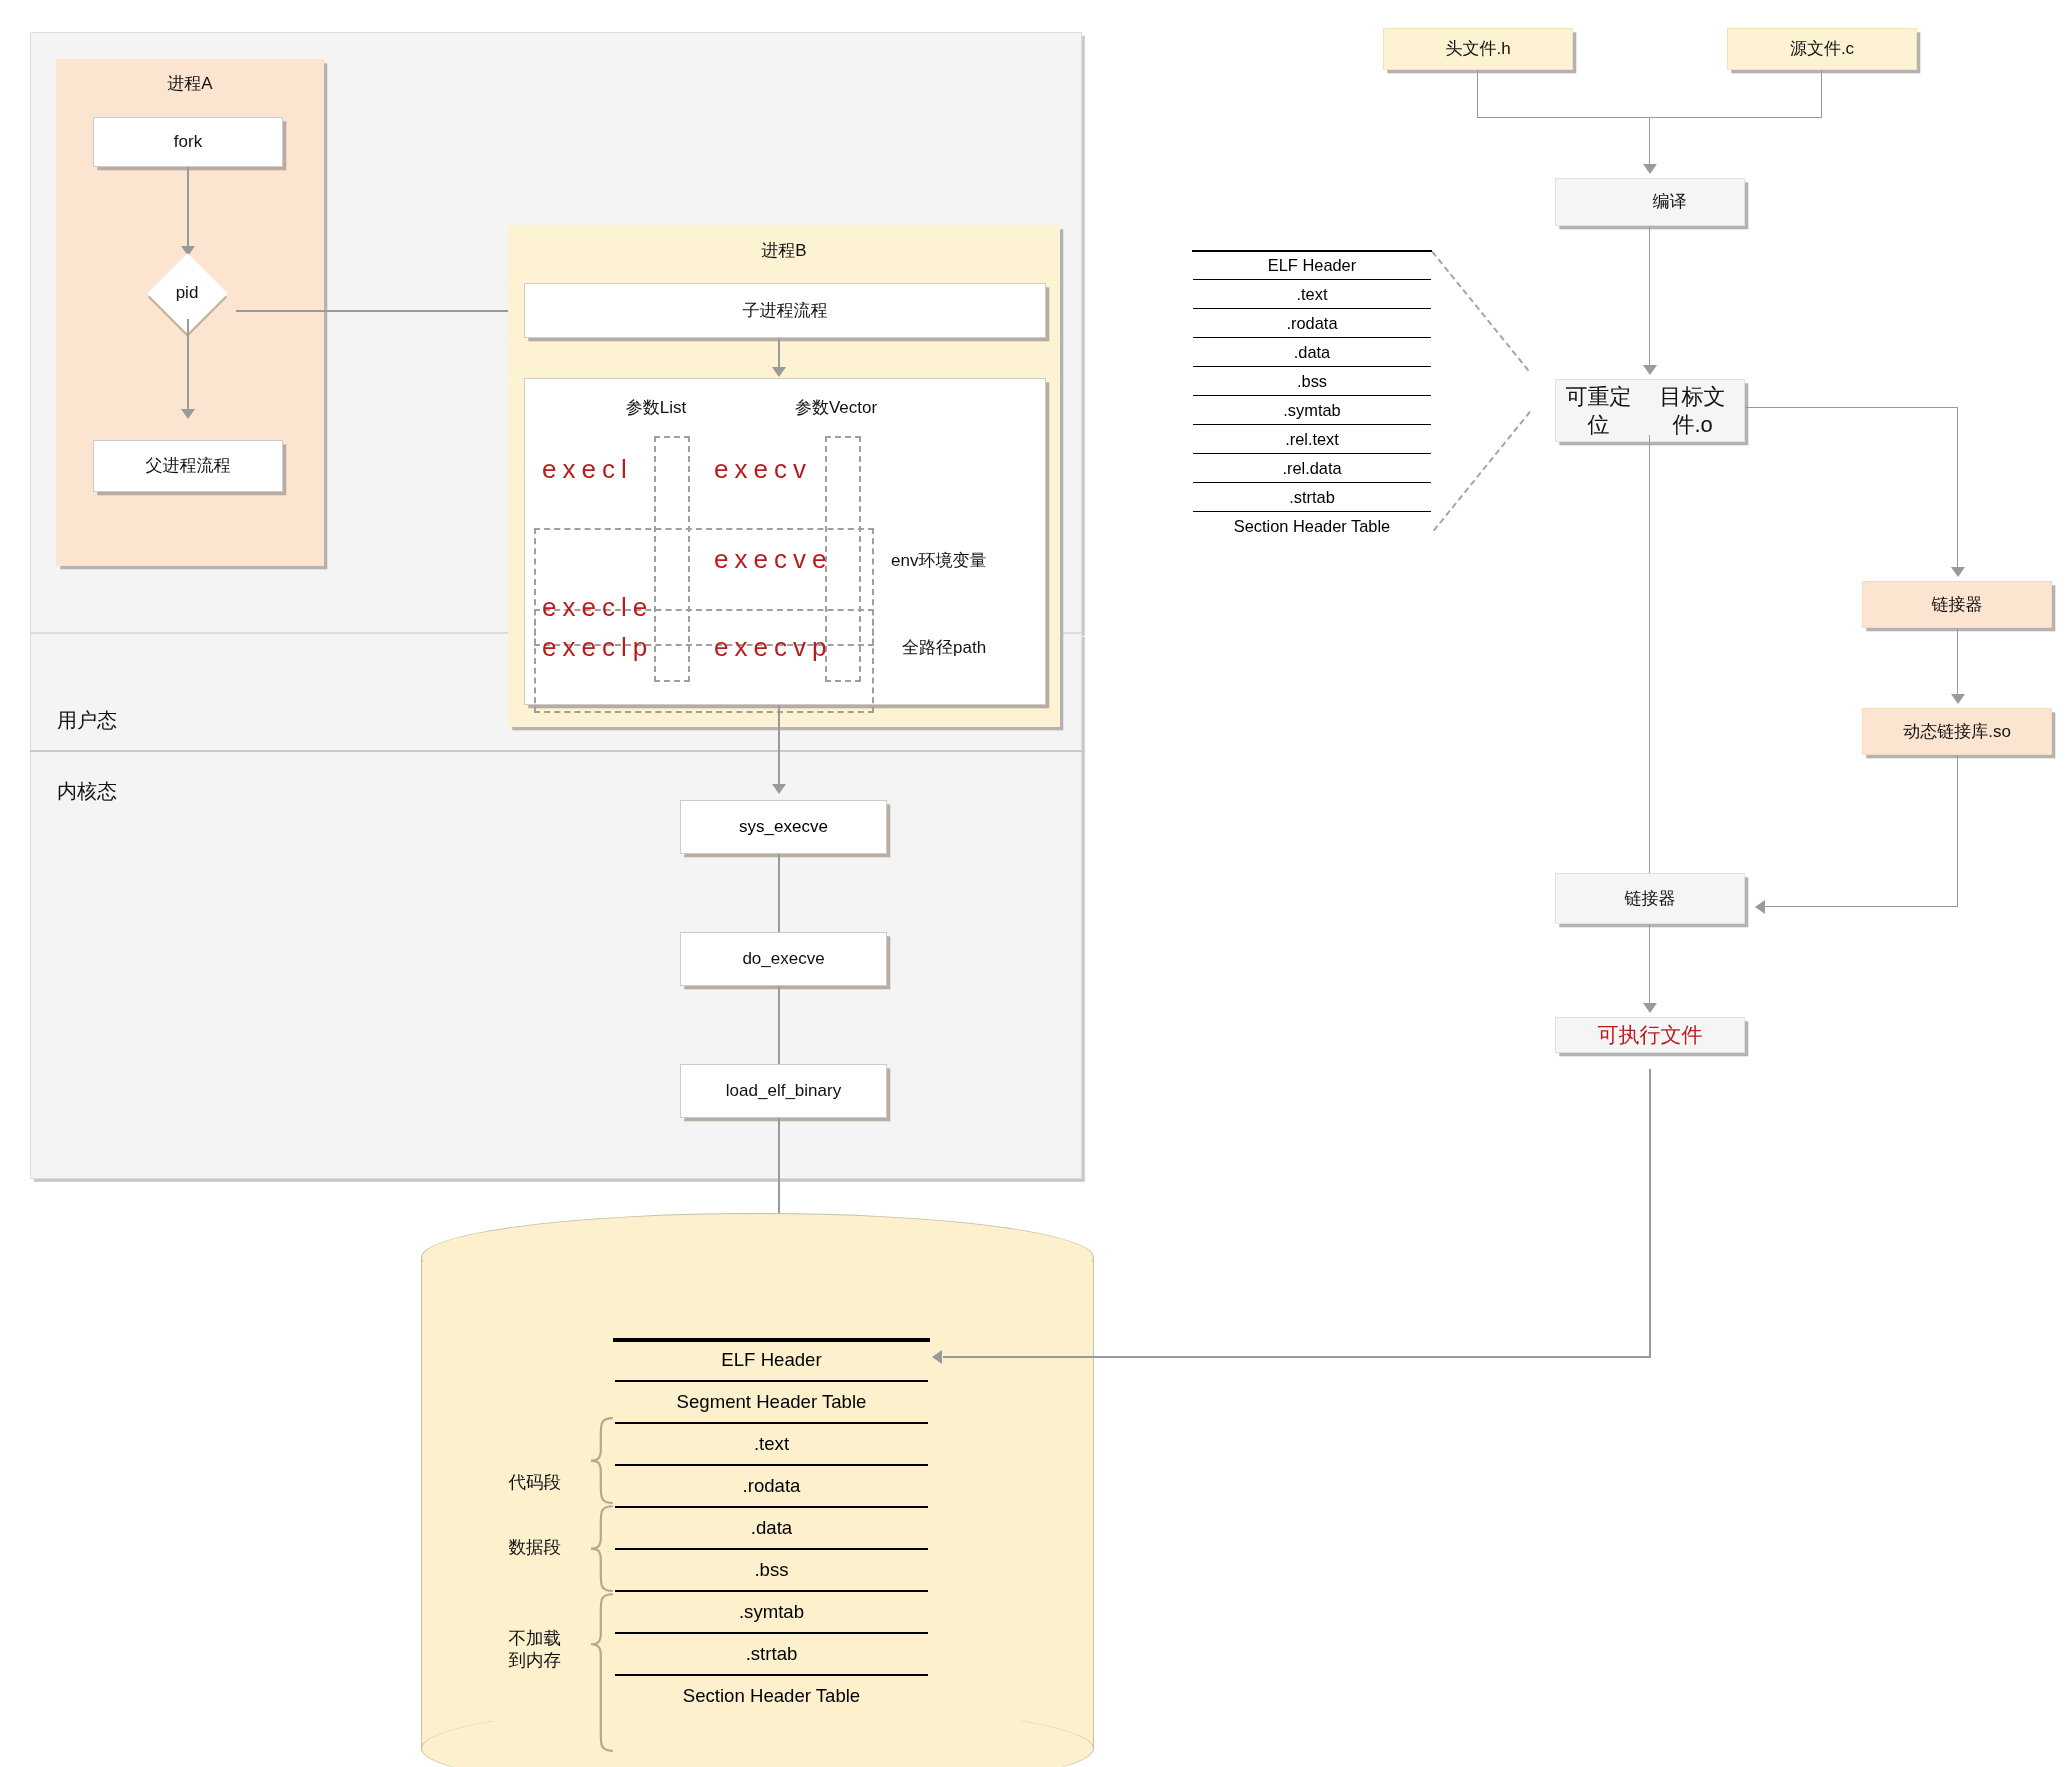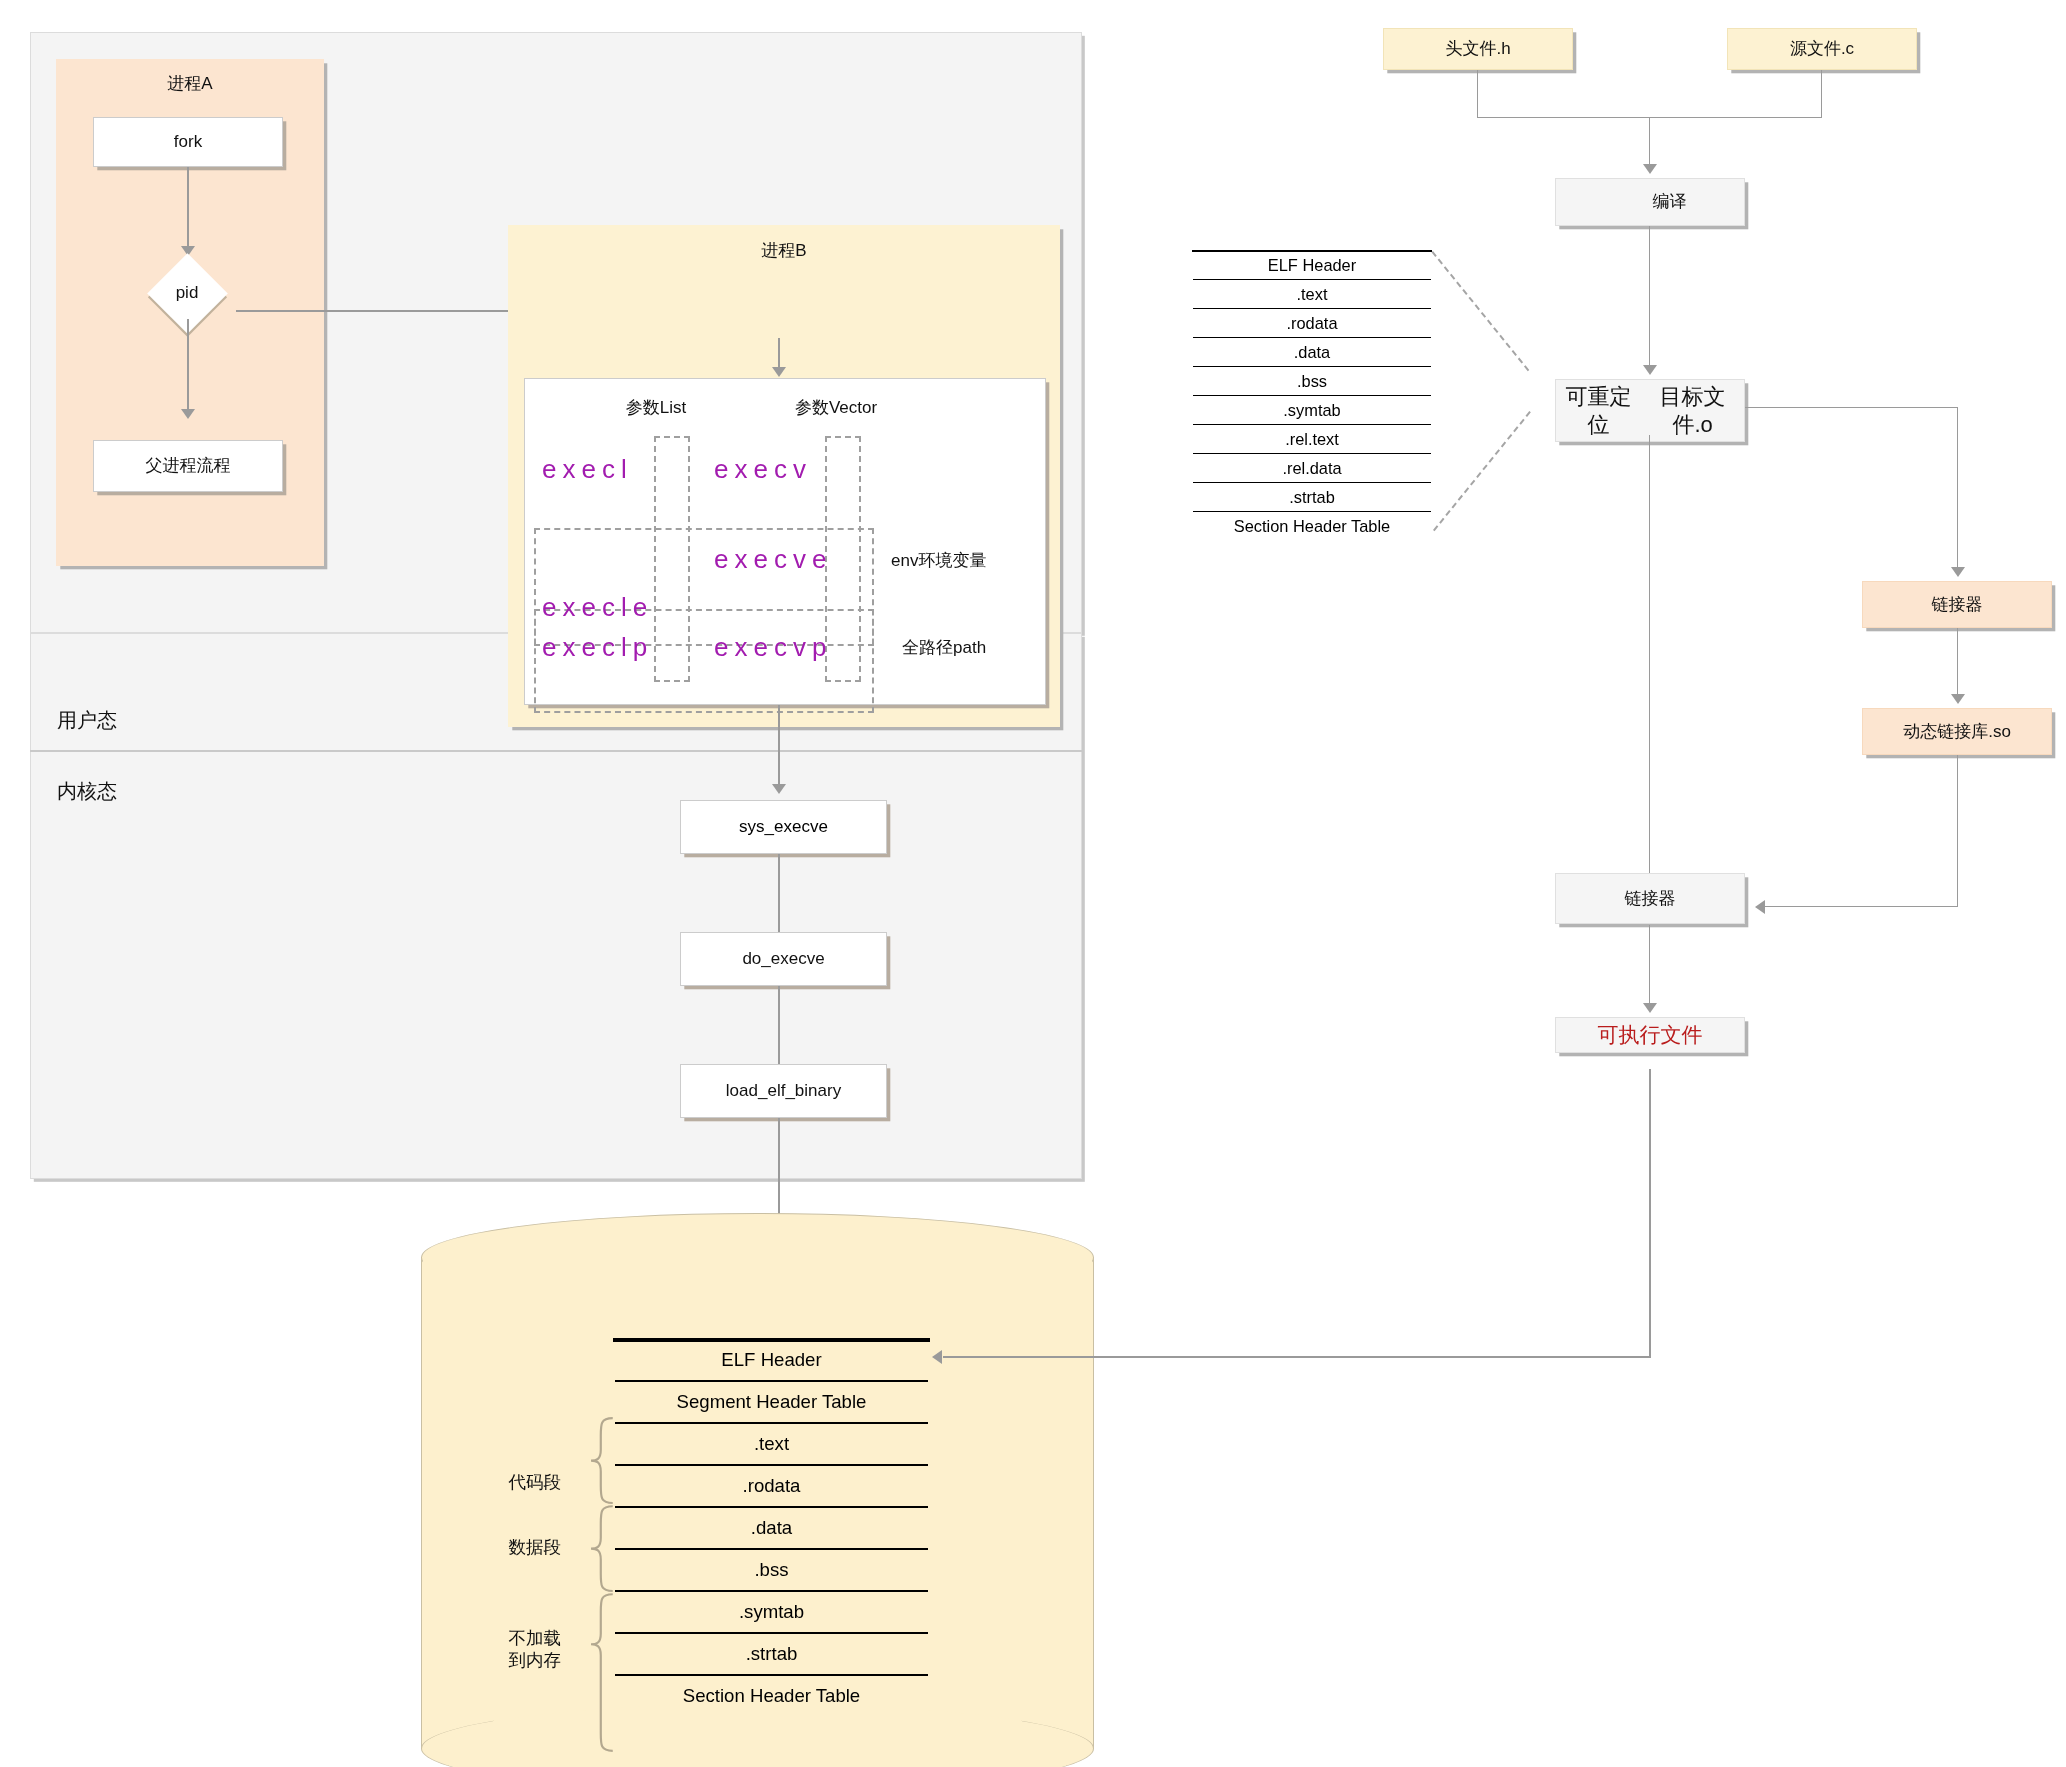--- a/index.html
+++ b/index.html
@@ -49,21 +49,21 @@
   .tbl2 .row{border-bottom:2.2px solid #000;display:flex;align-items:center;justify-content:center;font-size:18.6px;color:#000;}
   .tbl2 .row:last-child{border-bottom:none;}
 
   
   .cyl-body{background:#fdf0cd;border-left:1.1px solid #c9bfa3;border-right:1.1px solid #c9bfa3;}
   .cyl-top{background:#fdf0cd;border:1.1px solid #c9bfa3;border-radius:50%;}
   .cyl-bot{background:#fdf0cd;border:1.1px solid #c9bfa3;border-radius:50%;}
 
   
   .dash{border:2.2px dashed #9f9f9f;}
-  .exec-word{font-size:26px;color:#a21caf;letter-spacing:6px;white-space:nowrap;}
+  .exec-word{font-size:26px;color:#b91c1c;letter-spacing:6px;white-space:nowrap;}
   .side-note{font-size:17px;color:#111;white-space:nowrap;}
   .col-head{font-size:17px;color:#111;white-space:nowrap;}
 
   
   .lead{position:absolute;height:0;border-top:2.7px dashed #a5a5a5;transform-origin:0 0;}
   .brace-lbl{font-size:17.5px;color:#111;text-align:right;line-height:1.25;}
 </style>
 </head>
 <body>
 
@@ -93,20 +93,21 @@
   <div class="abs arrow-d" style="left:181px;top:409px;"></div>
 
   <div class="abs node white ctr" style="left:93px;top:440px;width:190px;height:52px;font-size:17px;color:#111;">父进程流程</div>
 
   <div class="abs ln-h" style="left:236px;top:310px;width:277px;"></div>
   <div class="abs arrow-r" style="left:512px;top:304px;"></div>
 
   <div class="abs group-yellow" style="left:508px;top:225px;width:552px;height:502px;"></div>
   <div class="abs group-title ctr" style="left:508px;top:238px;width:552px;height:26px;">进程B</div>
 
+  <div class="abs node white ctr" style="left:524px;top:283px;width:522px;height:55px;font-size:17px;color:#111;">子进程流程</div>
 
   <div class="abs ln-v" style="left:778px;top:338px;height:32px;"></div>
   <div class="abs arrow-d" style="left:772px;top:367px;"></div>
 
   <div class="abs node white" style="left:524px;top:378px;width:522px;height:327px;"></div>
 
   <div class="abs col-head ctr" style="left:596px;top:395px;width:120px;height:25px;">参数List</div>
   <div class="abs col-head ctr" style="left:765px;top:395px;width:142px;height:25px;">参数Vector</div>
 
   <div class="abs dash" style="left:654px;top:436px;width:36px;height:246px;"></div>

